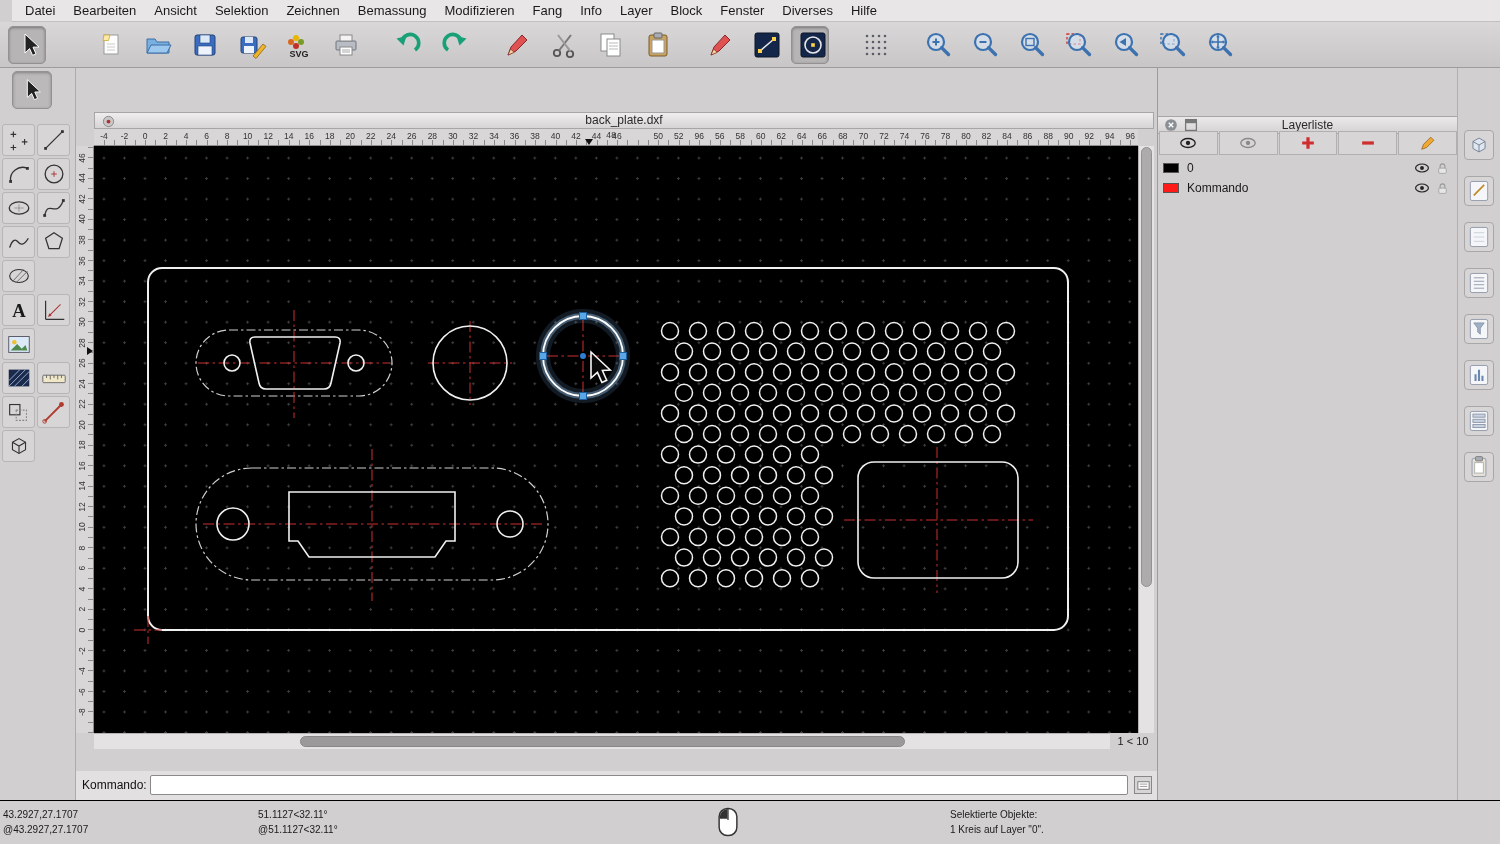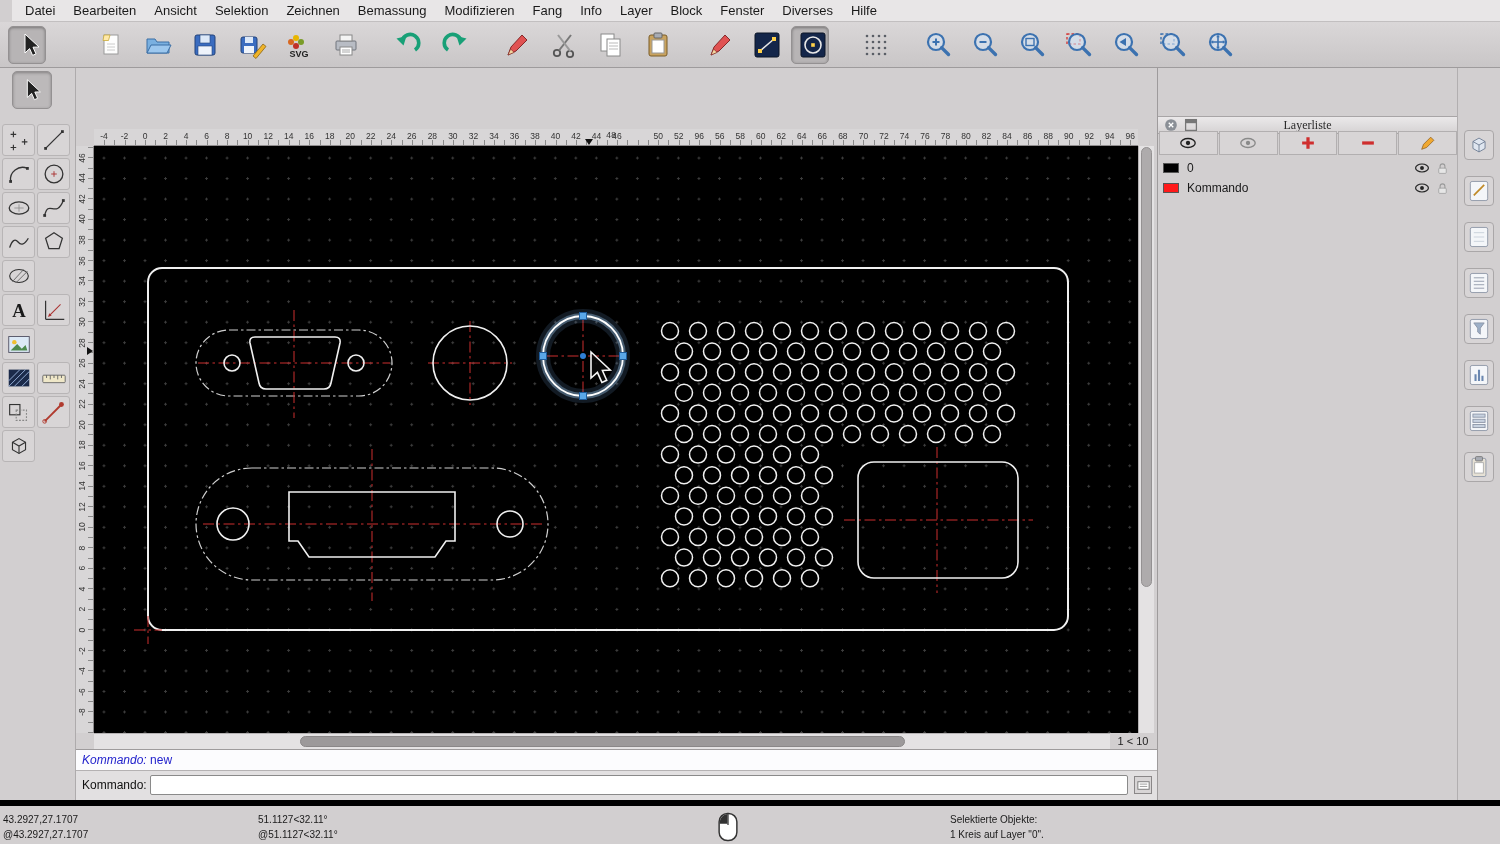--- a/index.html
+++ b/index.html
@@ -61,37 +61,37 @@
   .cmd-history .lab{font-style:italic;}
   .cmd-row{position:absolute;left:0;top:703px;width:1081px;height:29px;background:#e2e0e1;box-sizing:border-box;font-size:12px;}
   .cmd-row .plab{position:absolute;left:6px;top:7px;color:#111;}
   .cmd-row input{position:absolute;left:74px;top:4px;width:978px;height:20px;border:1px solid #8a8a8a;border-radius:2px;
     background:#fff;font-family:inherit;font-size:12px;padding:0 4px;box-sizing:border-box;}
   .cmd-btn{position:absolute;left:1058px;top:5px;width:18px;height:18px;border:1px solid #8a8788;background:#d8d5d6;
     display:flex;align-items:center;justify-content:center;box-sizing:border-box;}
   
   .layer-panel{position:absolute;left:1157px;top:68px;width:300px;height:732px;background:#d2cfd0;border-left:1px solid #9e9b9c;box-sizing:border-box;}
   .lp-header{position:absolute;left:0;top:48px;width:100%;height:18px;background:linear-gradient(#ebe9ea,#d5d2d3);
-    border-top:1px solid #a8a5a6;border-bottom:1px solid #a8a5a6;box-sizing:border-box;font-family:Liberation Serif, serif;}
+    border-top:1px solid #a8a5a6;border-bottom:1px solid #a8a5a6;box-sizing:border-box;}
   .lp-title{position:absolute;left:0;width:100%;text-align:center;font-size:12px;line-height:16px;color:#2a2a2a;}
   .lp-close{position:absolute;left:4px;top:-1px;}
   .lp-dockic{position:absolute;left:24px;top:-1px;}
   .lp-toolbar{position:absolute;left:0;top:62px;width:100%;height:26px;display:flex;}
   .lp-btn{flex:1;display:flex;align-items:center;justify-content:center;background:#d8d5d6;border:1px solid #b2afb0;margin:1px 0 1px 1px;box-sizing:border-box;}
   .lp-list{position:absolute;left:0;top:90px;width:100%;}
   .layer-row{height:20px;display:flex;align-items:center;padding:0 5px;font-size:12px;}
   .swatch{width:16px;height:10px;border:1px solid #555;box-sizing:border-box;flex:0 0 auto;}
   .lname{margin-left:8px;flex:1 1 auto;white-space:nowrap;}
   .licon{width:20px;height:18px;display:flex;align-items:center;justify-content:center;flex:0 0 auto;}
   
   .right-dock{position:absolute;left:1457px;top:68px;width:43px;height:732px;background:#d2cfd0;border-left:1px solid #b2afb0;box-sizing:border-box;}
   .dock-btn{position:absolute;left:6px;width:30px;height:30px;background:#d8d5d6;border:1px solid #aaa7a8;border-radius:4px;
     display:flex;align-items:center;justify-content:center;box-sizing:border-box;}
   
-  .statusbar{position:absolute;left:0;top:800px;width:1500px;height:44px;background:#d2cfd0;border-top:6px solid #000000;
+  .statusbar{position:absolute;left:0;top:800px;width:1500px;height:44px;background:#d2cfd0;border-top:1px solid #000000;
     font-size:10px;color:#1a1a1a;box-sizing:border-box;}
   .sb-line{line-height:15px;white-space:nowrap;}
   .sb-coords{position:absolute;left:3px;top:6px;}
   .sb-polar{position:absolute;left:258px;top:6px;}
   .sb-hints{position:absolute;left:430px;top:6px;width:275px;text-align:right;}
   .sb-mouse{position:absolute;left:716px;top:5px;}
   .sb-sel{position:absolute;left:950px;top:6px;}
   svg{display:block;}
 </style>
 </head>
@@ -430,20 +430,29 @@
         <svg width="28" height="28" viewBox="0 0 30 30">
           <path d="M8,11 L15,7 L22,11 L22,19 L15,23 L8,19 Z" fill="none" stroke="#333" stroke-width="1.2"></path>
           <path d="M8,11 L15,15 L22,11 M15,15 V23" fill="none" stroke="#333" stroke-width="1.2"></path>
         </svg>
       </div>
       <div class="ltool empty"></div>
     </div>
 </div>
 
 <div class="doc">
+  <div class="doc-title">
+    <span class="dicon" id="docIcon">
+        <svg width="15" height="15" viewBox="0 0 16 16">
+          <circle cx="8" cy="8" r="5.5" fill="#c9c6c7" stroke="#8a8788"></circle>
+          <circle cx="8" cy="8" r="2" fill="#b03030"></circle>
+        </svg>
+      </span>
+    <span>back_plate.dxf</span>
+  </div>
   <div class="h-ruler" id="hRuler">
       <span class="rlab" style="left: -0.0519999px;">-4</span>
       <span class="rlab" style="left: 20.474px;">-2</span>
       <span class="rlab" style="left: 41px;">0</span>
       <span class="rlab" style="left: 61.526px;">2</span>
       <span class="rlab" style="left: 82.052px;">4</span>
       <span class="rlab" style="left: 102.578px;">6</span>
       <span class="rlab" style="left: 123.104px;">8</span>
       <span class="rlab" style="left: 143.63px;">10</span>
       <span class="rlab" style="left: 164.156px;">12</span>
@@ -675,25 +684,20 @@
         <path d="M497,206 l0,26 l6.4,-5.6 l4.5,10 l4.8,-2.1 l-4.3,-9.8 l7.8,-0.5 Z" fill="rgba(10,10,10,.85)" stroke="#f5f5f5" stroke-width="1.6"></path>
       </svg>
   </div>
   <div class="v-scroll">
       <div class="thumb"></div>
     </div>
   <div class="h-scroll">
       <div class="thumb"></div>
     </div>
   <div class="page-ind">1 &lt; 10</div>
-  <div class="cmd-history">
-    <span class="lab">Kommando:</span>
-    <span> </span>
-    <span>new</span>
-  </div>
   <div class="cmd-row">
     <span class="plab">Kommando:</span>
     <input value="" style="">
     <span class="cmd-btn" id="cmdBtn">
         <svg width="15" height="15" viewBox="0 0 16 16">
           <rect x="2" y="4" width="12" height="8" fill="#fff" stroke="#777"></rect>
           <path d="M4,6.5 h8 M4,9 h8" stroke="#999"></path>
         </svg>
       </span>
   </div>

